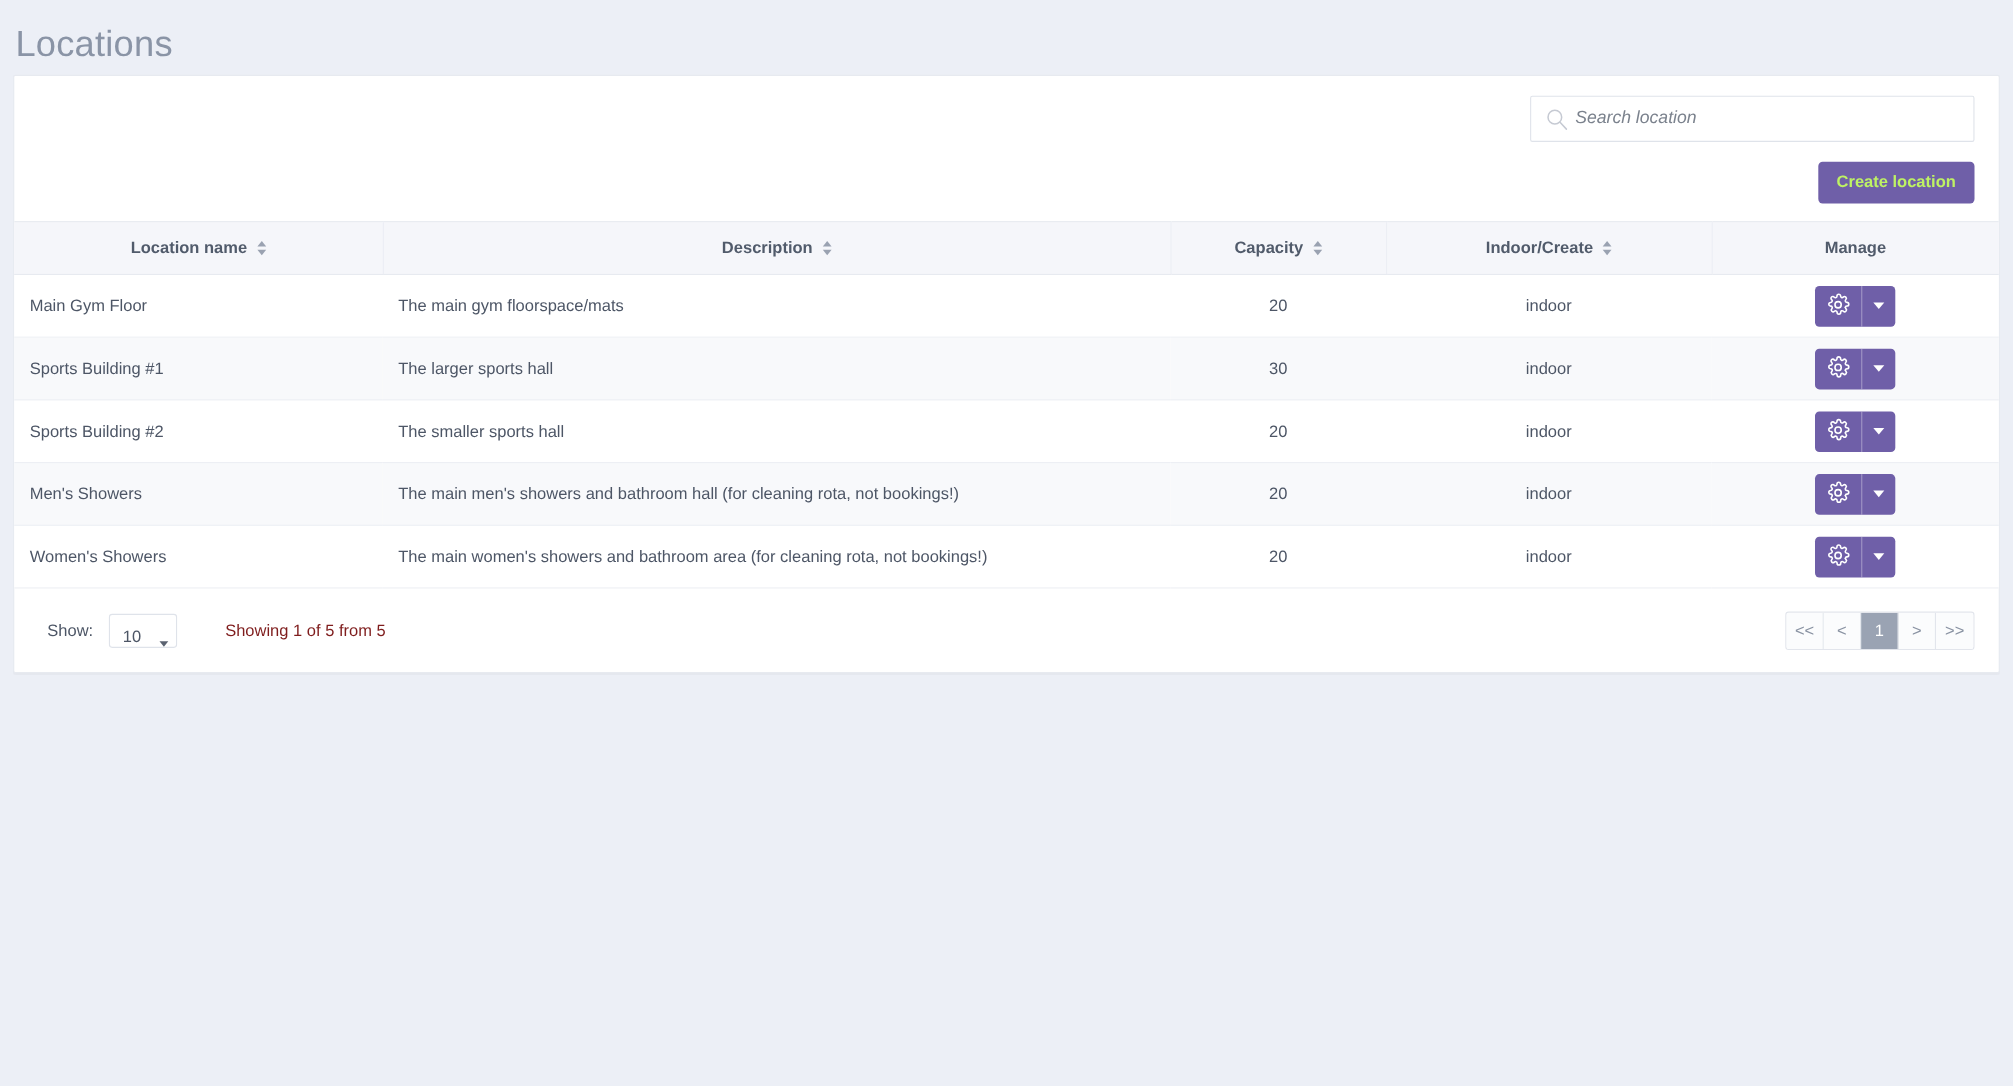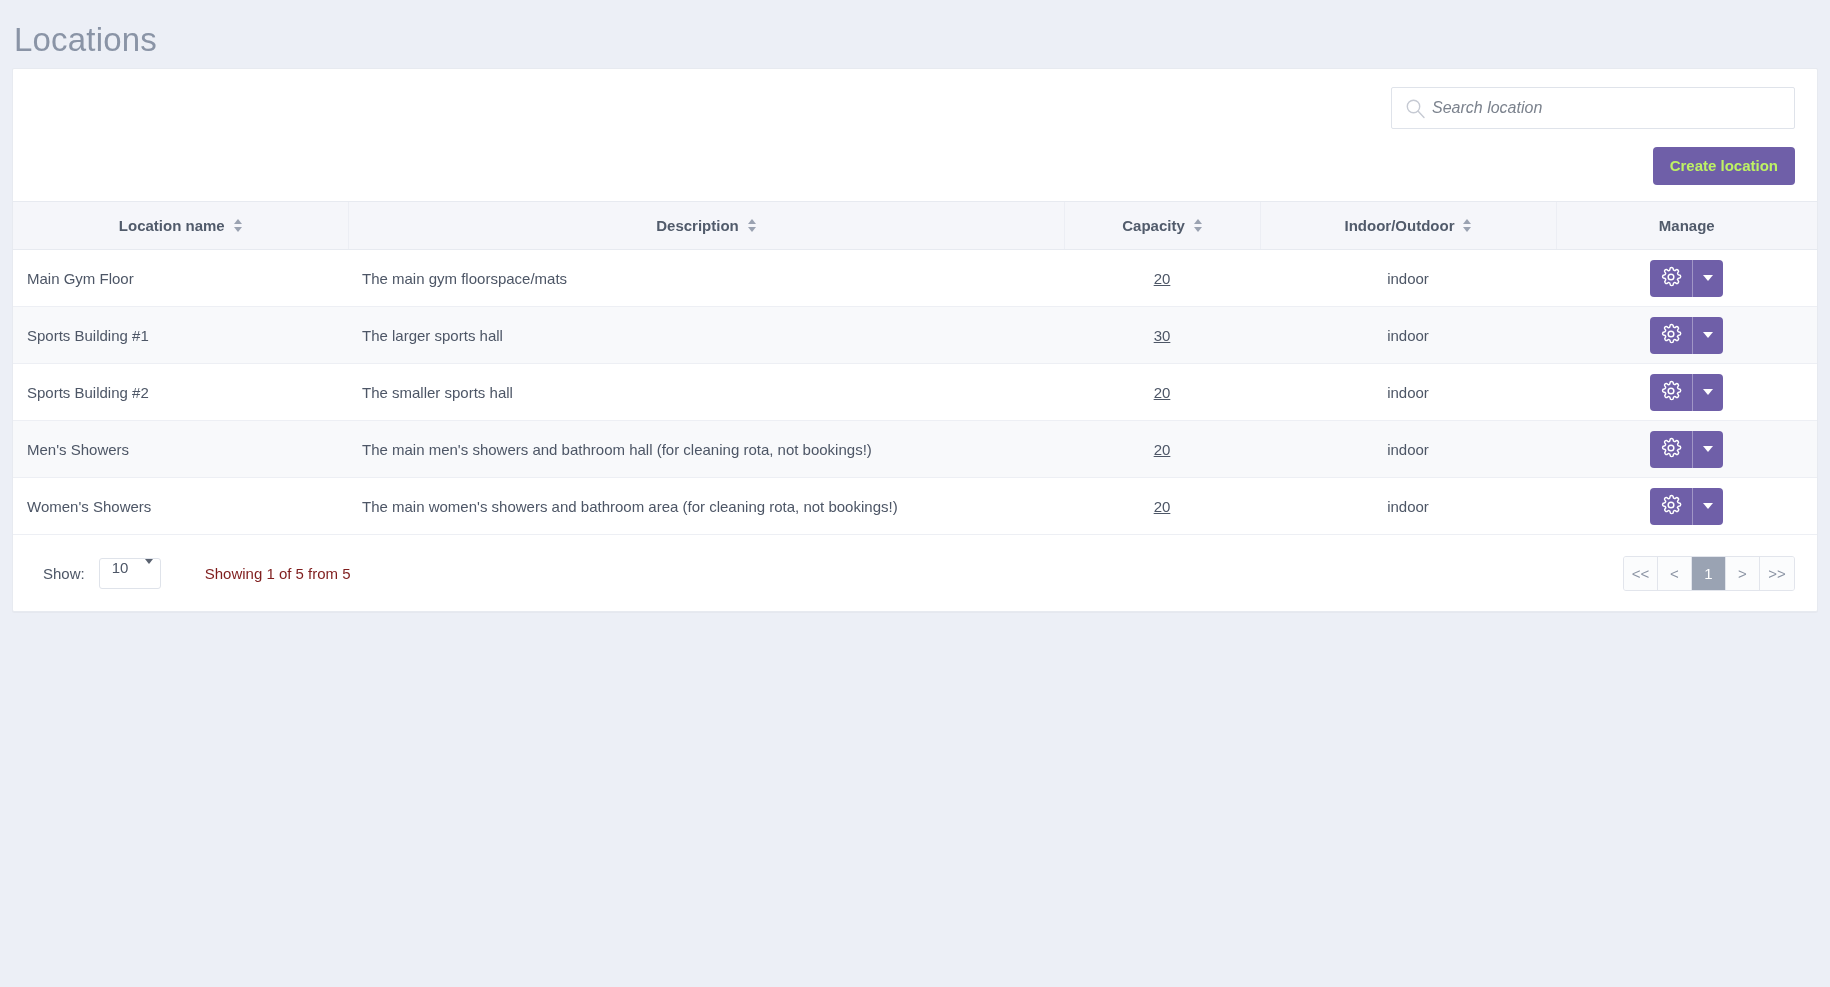--- a/index.html
+++ b/index.html
@@ -137,21 +137,21 @@
     color: #4d5666;
     padding: 0 14px;
     vertical-align: middle;
     margin-left: 47px;
   }
   tbody tr:nth-child(even) { background: #f8f9fb; }
   tbody tr:nth-child(odd)  { background: #ffffff; }
 
   td.c-name { padding-left: 33px; text-align: left; }
   td.c-desc { padding-left: 28px; text-align: left; }
-  td.c-cap  { text-align: center; text-decoration: underline; }
+  td.c-cap  { text-align: center; }
   td.c-io   { text-align: center; }
   td.c-manage { text-align: center; padding: 0; }
 
   
   .split {
     display: inline-flex;
     align-items: stretch;
     border-radius: 4px;
     overflow: hidden;
     background: #6f5fa8;
@@ -205,21 +205,21 @@
     width: 62px;
     height: 31px;
     border: 1px solid #dfe3ea;
     border-radius: 3px;
     background: #fff;
     font-family: "Liberation Sans", sans-serif;
     font-size: 15px;
     color: #4d5666;
     text-align: center;
     display: flex;
-    align-items: flex-start;
+    align-items: flex-end;
     justify-content: space-between;
     padding: 0 7px 0 12px;
     cursor: pointer;
   }
   .sel-caret {
     width: 0; height: 0;
     border-left: 4px solid transparent;
     border-right: 4px solid transparent;
     border-top: 5px solid #5a6270;
   }
@@ -313,21 +313,21 @@
             <span class="th-inner">
               <span>Capacity</span>
               <span class="sort-ico">
                   <i class="up"></i>
                   <i class="dn"></i>
                 </span>
             </span>
           </th>
           <th>
             <span class="th-inner">
-              <span>Indoor/Outdoor</span>
+              <span>Indoor/Create</span>
               <span class="sort-ico">
                   <i class="up"></i>
                   <i class="dn"></i>
                 </span>
             </span>
           </th>
           <th>
             <span class="th-inner">
               <span>Manage</span>
             </span>

